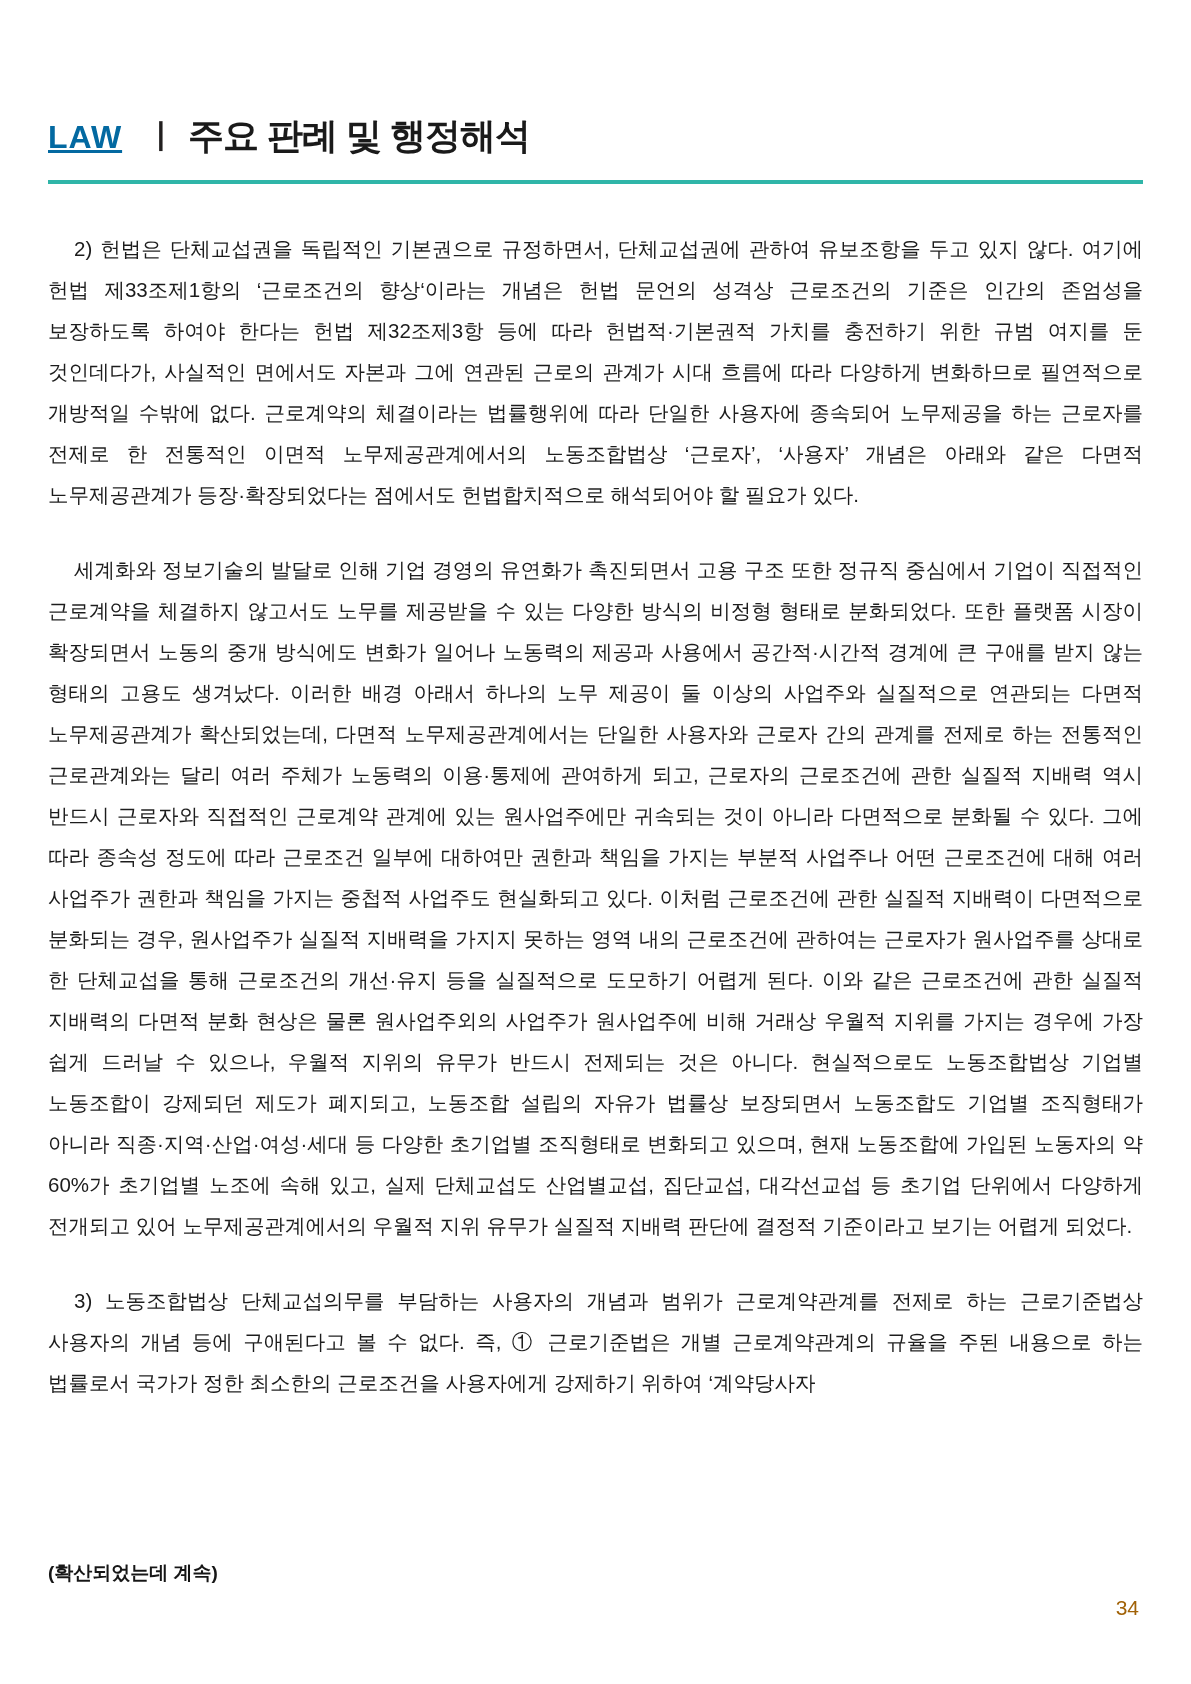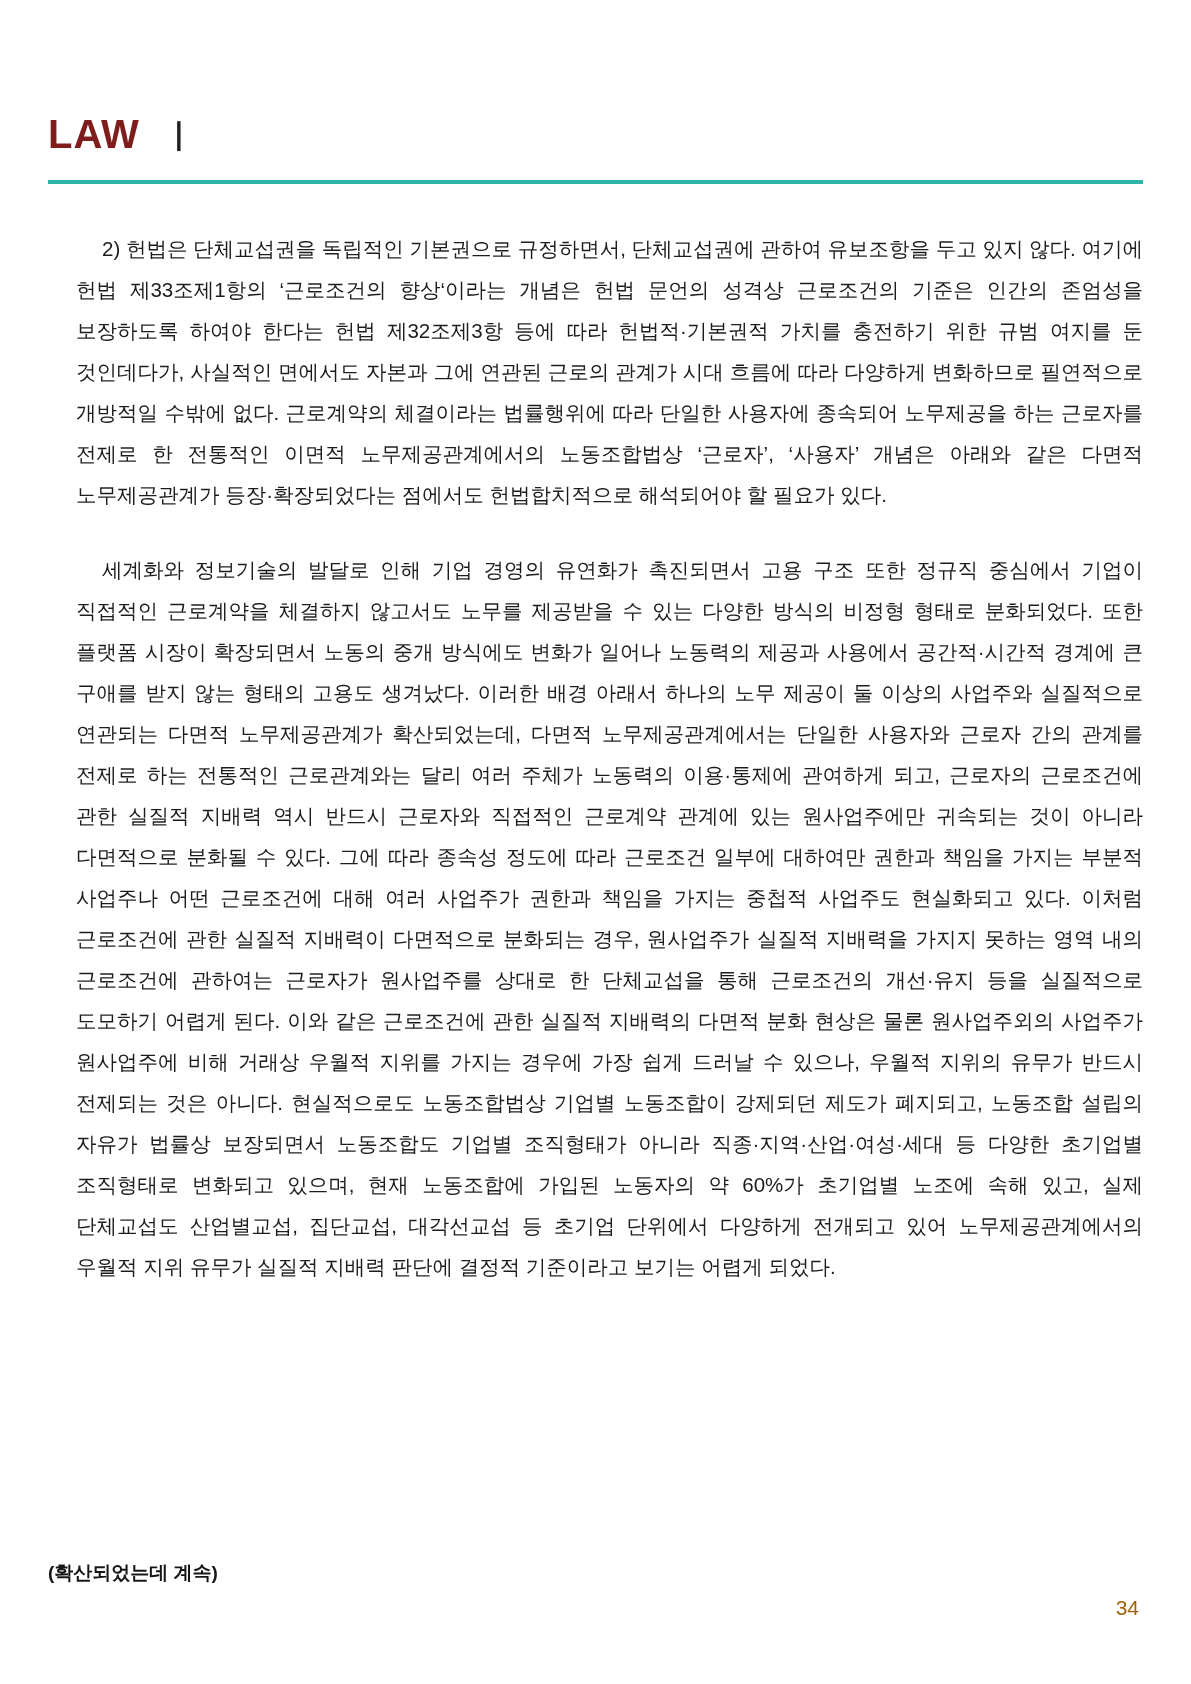--- a/index.html
+++ b/index.html
@@ -26,24 +26,25 @@
   .header {
     position: absolute;
     left: 48px;
     top: 112px;
     width: 1095px;
     display: flex;
     align-items: baseline;
     gap: 0;
   }
   .header-law {
-    font-size: 40px;
+    font-size: 32px;
     font-weight: bold;
-    color: #7f1d1d;
+    color: #0369a1;
     letter-spacing: 1px;
+    text-decoration: underline;
   }
   .header-sep {
     font-size: 34px;
     font-weight: bold;
     color: #221f1f;
     margin: 0 10px 0 22px;
   }
   .header-title {
     font-size: 36px;
     font-weight: bold;
@@ -68,21 +69,20 @@
     margin: 0 0 34px 0;
     font-size: 20.5px;
     line-height: 41px;
     text-align: justify;
     text-justify: inter-character;
     color: #1c1c1c;
     word-break: keep-all;
   }
   p.para.indent {
     text-indent: 26px;
-    margin-left: 28px;
   }
   p.para:last-of-type {
     margin-bottom: 0;
   }
   .footer-note {
     position: absolute;
     left: 48px;
     top: 1560px;
     font-size: 19px;
     font-weight: bold;
@@ -97,24 +97,26 @@
   }
 </style>
 </head>
 <body>
 
 <div class="page">
 
   <div class="header">
     <span class="header-law">LAW</span>
     <span class="header-sep">ㅣ</span>
+    <span class="header-title">주요 판례 및 행정해석</span>
   </div>
   <div class="header-rule"></div>
 
   <div class="content">
     <p class="para indent">2) 헌법은 단체교섭권을 독립적인 기본권으로 규정하면서, 단체교섭권에 관하여 유보조항을 두고 있지 않다. 여기에 헌법 제33조제1항의 ‘근로조건의 향상‘이라는 개념은 헌법 문언의 성격상 근로조건의 기준은 인간의 존엄성을 보장하도록 하여야 한다는 헌법 제32조제3항 등에 따라 헌법적·기본권적 가치를 충전하기 위한 규범 여지를 둔 것인데다가, 사실적인 면에서도 자본과 그에 연관된 근로의 관계가 시대 흐름에 따라 다양하게 변화하므로 필연적으로 개방적일 수밖에 없다. 근로계약의 체결이라는 법률행위에 따라 단일한 사용자에 종속되어 노무제공을 하는 근로자를 전제로 한 전통적인 이면적 노무제공관계에서의 노동조합법상 ‘근로자’, ‘사용자’ 개념은 아래와 같은 다면적 노무제공관계가 등장·확장되었다는 점에서도 헌법합치적으로 해석되어야 할 필요가 있다.</p>
     <p class="para indent">세계화와 정보기술의 발달로 인해 기업 경영의 유연화가 촉진되면서 고용 구조 또한 정규직 중심에서 기업이 직접적인 근로계약을 체결하지 않고서도 노무를 제공받을 수 있는 다양한 방식의 비정형 형태로 분화되었다. 또한 플랫폼 시장이 확장되면서 노동의 중개 방식에도 변화가 일어나 노동력의 제공과 사용에서 공간적·시간적 경계에 큰 구애를 받지 않는 형태의 고용도 생겨났다. 이러한 배경 아래서 하나의 노무 제공이 둘 이상의 사업주와 실질적으로 연관되는 다면적 노무제공관계가 확산되었는데, 다면적 노무제공관계에서는 단일한 사용자와 근로자 간의 관계를 전제로 하는 전통적인 근로관계와는 달리 여러 주체가 노동력의 이용·통제에 관여하게 되고, 근로자의 근로조건에 관한 실질적 지배력 역시 반드시 근로자와 직접적인 근로계약 관계에 있는 원사업주에만 귀속되는 것이 아니라 다면적으로 분화될 수 있다. 그에 따라 종속성 정도에 따라 근로조건 일부에 대하여만 권한과 책임을 가지는 부분적 사업주나 어떤 근로조건에 대해 여러 사업주가 권한과 책임을 가지는 중첩적 사업주도 현실화되고 있다. 이처럼 근로조건에 관한 실질적 지배력이 다면적으로 분화되는 경우, 원사업주가 실질적 지배력을 가지지 못하는 영역 내의 근로조건에 관하여는 근로자가 원사업주를 상대로 한 단체교섭을 통해 근로조건의 개선·유지 등을 실질적으로 도모하기 어렵게 된다. 이와 같은 근로조건에 관한 실질적 지배력의 다면적 분화 현상은 물론 원사업주외의 사업주가 원사업주에 비해 거래상 우월적 지위를 가지는 경우에 가장 쉽게 드러날 수 있으나, 우월적 지위의 유무가 반드시 전제되는 것은 아니다. 현실적으로도 노동조합법상 기업별 노동조합이 강제되던 제도가 폐지되고, 노동조합 설립의 자유가 법률상 보장되면서 노동조합도 기업별 조직형태가 아니라 직종·지역·산업·여성·세대 등 다양한 초기업별 조직형태로 변화되고 있으며, 현재 노동조합에 가입된 노동자의 약 60%가 초기업별 노조에 속해 있고, 실제 단체교섭도 산업별교섭, 집단교섭, 대각선교섭 등 초기업 단위에서 다양하게 전개되고 있어 노무제공관계에서의 우월적 지위 유무가 실질적 지배력 판단에 결정적 기준이라고 보기는 어렵게 되었다.</p>
+    <p class="para indent">3) 노동조합법상 단체교섭의무를 부담하는 사용자의 개념과 범위가 근로계약관계를 전제로 하는 근로기준법상 사용자의 개념 등에 구애된다고 볼 수 없다. 즉, ① 근로기준법은 개별 근로계약관계의 규율을 주된 내용으로 하는 법률로서 국가가 정한 최소한의 근로조건을 사용자에게 강제하기 위하여 ‘계약당사자</p>
   </div>
 
   <div class="footer-note">(확산되었는데 계속)</div>
   <div class="page-number">34</div>
 
 </div>
 
 </body></html>

